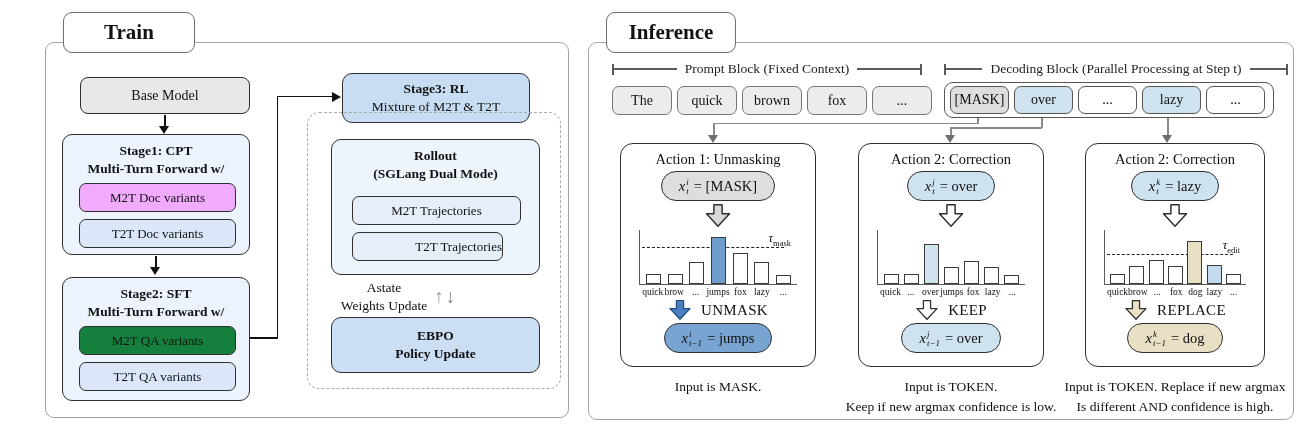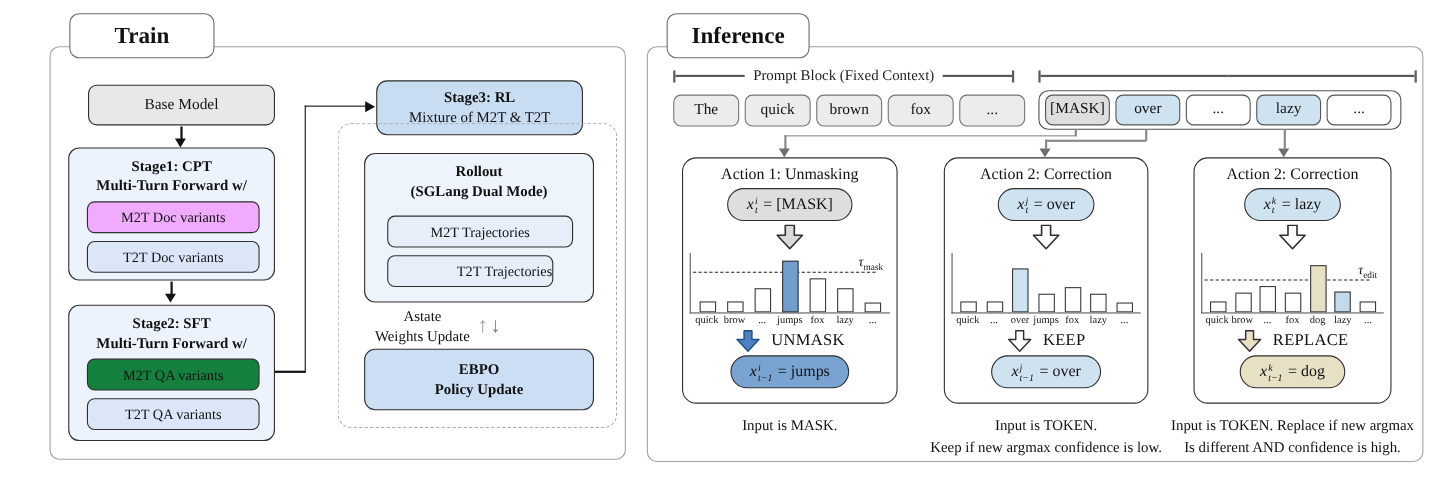--- a/index.html
+++ b/index.html
@@ -42,21 +42,21 @@
   .p-token{position:absolute;width:58px;height:27px;background:#ececec;border:1.4px solid #757575;
            border-radius:7px;display:flex;align-items:center;justify-content:center;font-size:14px;}
   .decode-box{position:absolute;border:1.5px solid #555;border-radius:9px;background:#fff;
               display:flex;align-items:center;gap:5px;padding:0 5px;box-sizing:border-box;}
   .dec-token{width:57px;height:26px;border:1.4px solid #555;border-radius:7px;background:#fff;
              display:flex;align-items:center;justify-content:center;font-size:14px;}
   .tok-mask{background:#dedede;} .tok-token{background:#cfe2f0;} .tok-empty{background:#fff;}
 
   .action-panel{position:absolute;border:1.5px solid #2f2f2f;border-radius:13px;background:#fff;
                 display:flex;flex-direction:column;align-items:center;gap:3px;
-                padding:7px 4px 8px;box-sizing:border-box;}
+                padding:7px 16px 8px;box-sizing:border-box;}
   .action-title{font-size:14.5px;white-space:nowrap;}
   .pill{display:inline-flex;align-items:center;justify-content:center;border:1.4px solid #2f2f2f;
         border-radius:15px;height:28px;padding:0 17px;font-size:14.5px;white-space:nowrap;}
   .var{font-style:italic;}
   .ss{display:inline-flex;flex-direction:column;align-items:flex-start;font-size:9px;line-height:1.05;
       font-style:italic;margin-left:1px;transform:translateY(1px);}
   .rhs{margin-left:5px;}
   .fat-arrow{display:block;}
   .verb-row{display:flex;align-items:center;gap:9px;}
   .verb{font-size:15px;letter-spacing:0.3px;}
@@ -162,20 +162,21 @@
   <div class="bracket" style="left:612px;top:62px;width:310px;height:14px;">
     <div class="tick"></div>
       <div class="bline"></div>
     <div class="blabel">Prompt Block (Fixed Context)</div>
     <div class="bline"></div>
       <div class="tick"></div>
   </div>
   <div class="bracket" style="left:944px;top:62px;width:344px;height:14px;">
     <div class="tick"></div>
       <div class="bline"></div>
+    <div class="blabel">Decoding Block (Parallel Processing at Step t)</div>
     <div class="bline"></div>
       <div class="tick"></div>
   </div>
 
   <div class="p-token" style="left:612px;top:86px;">
       <span>The</span>
     </div>
   <div class="p-token" style="left:677px;top:86px;">
       <span>quick</span>
     </div>

